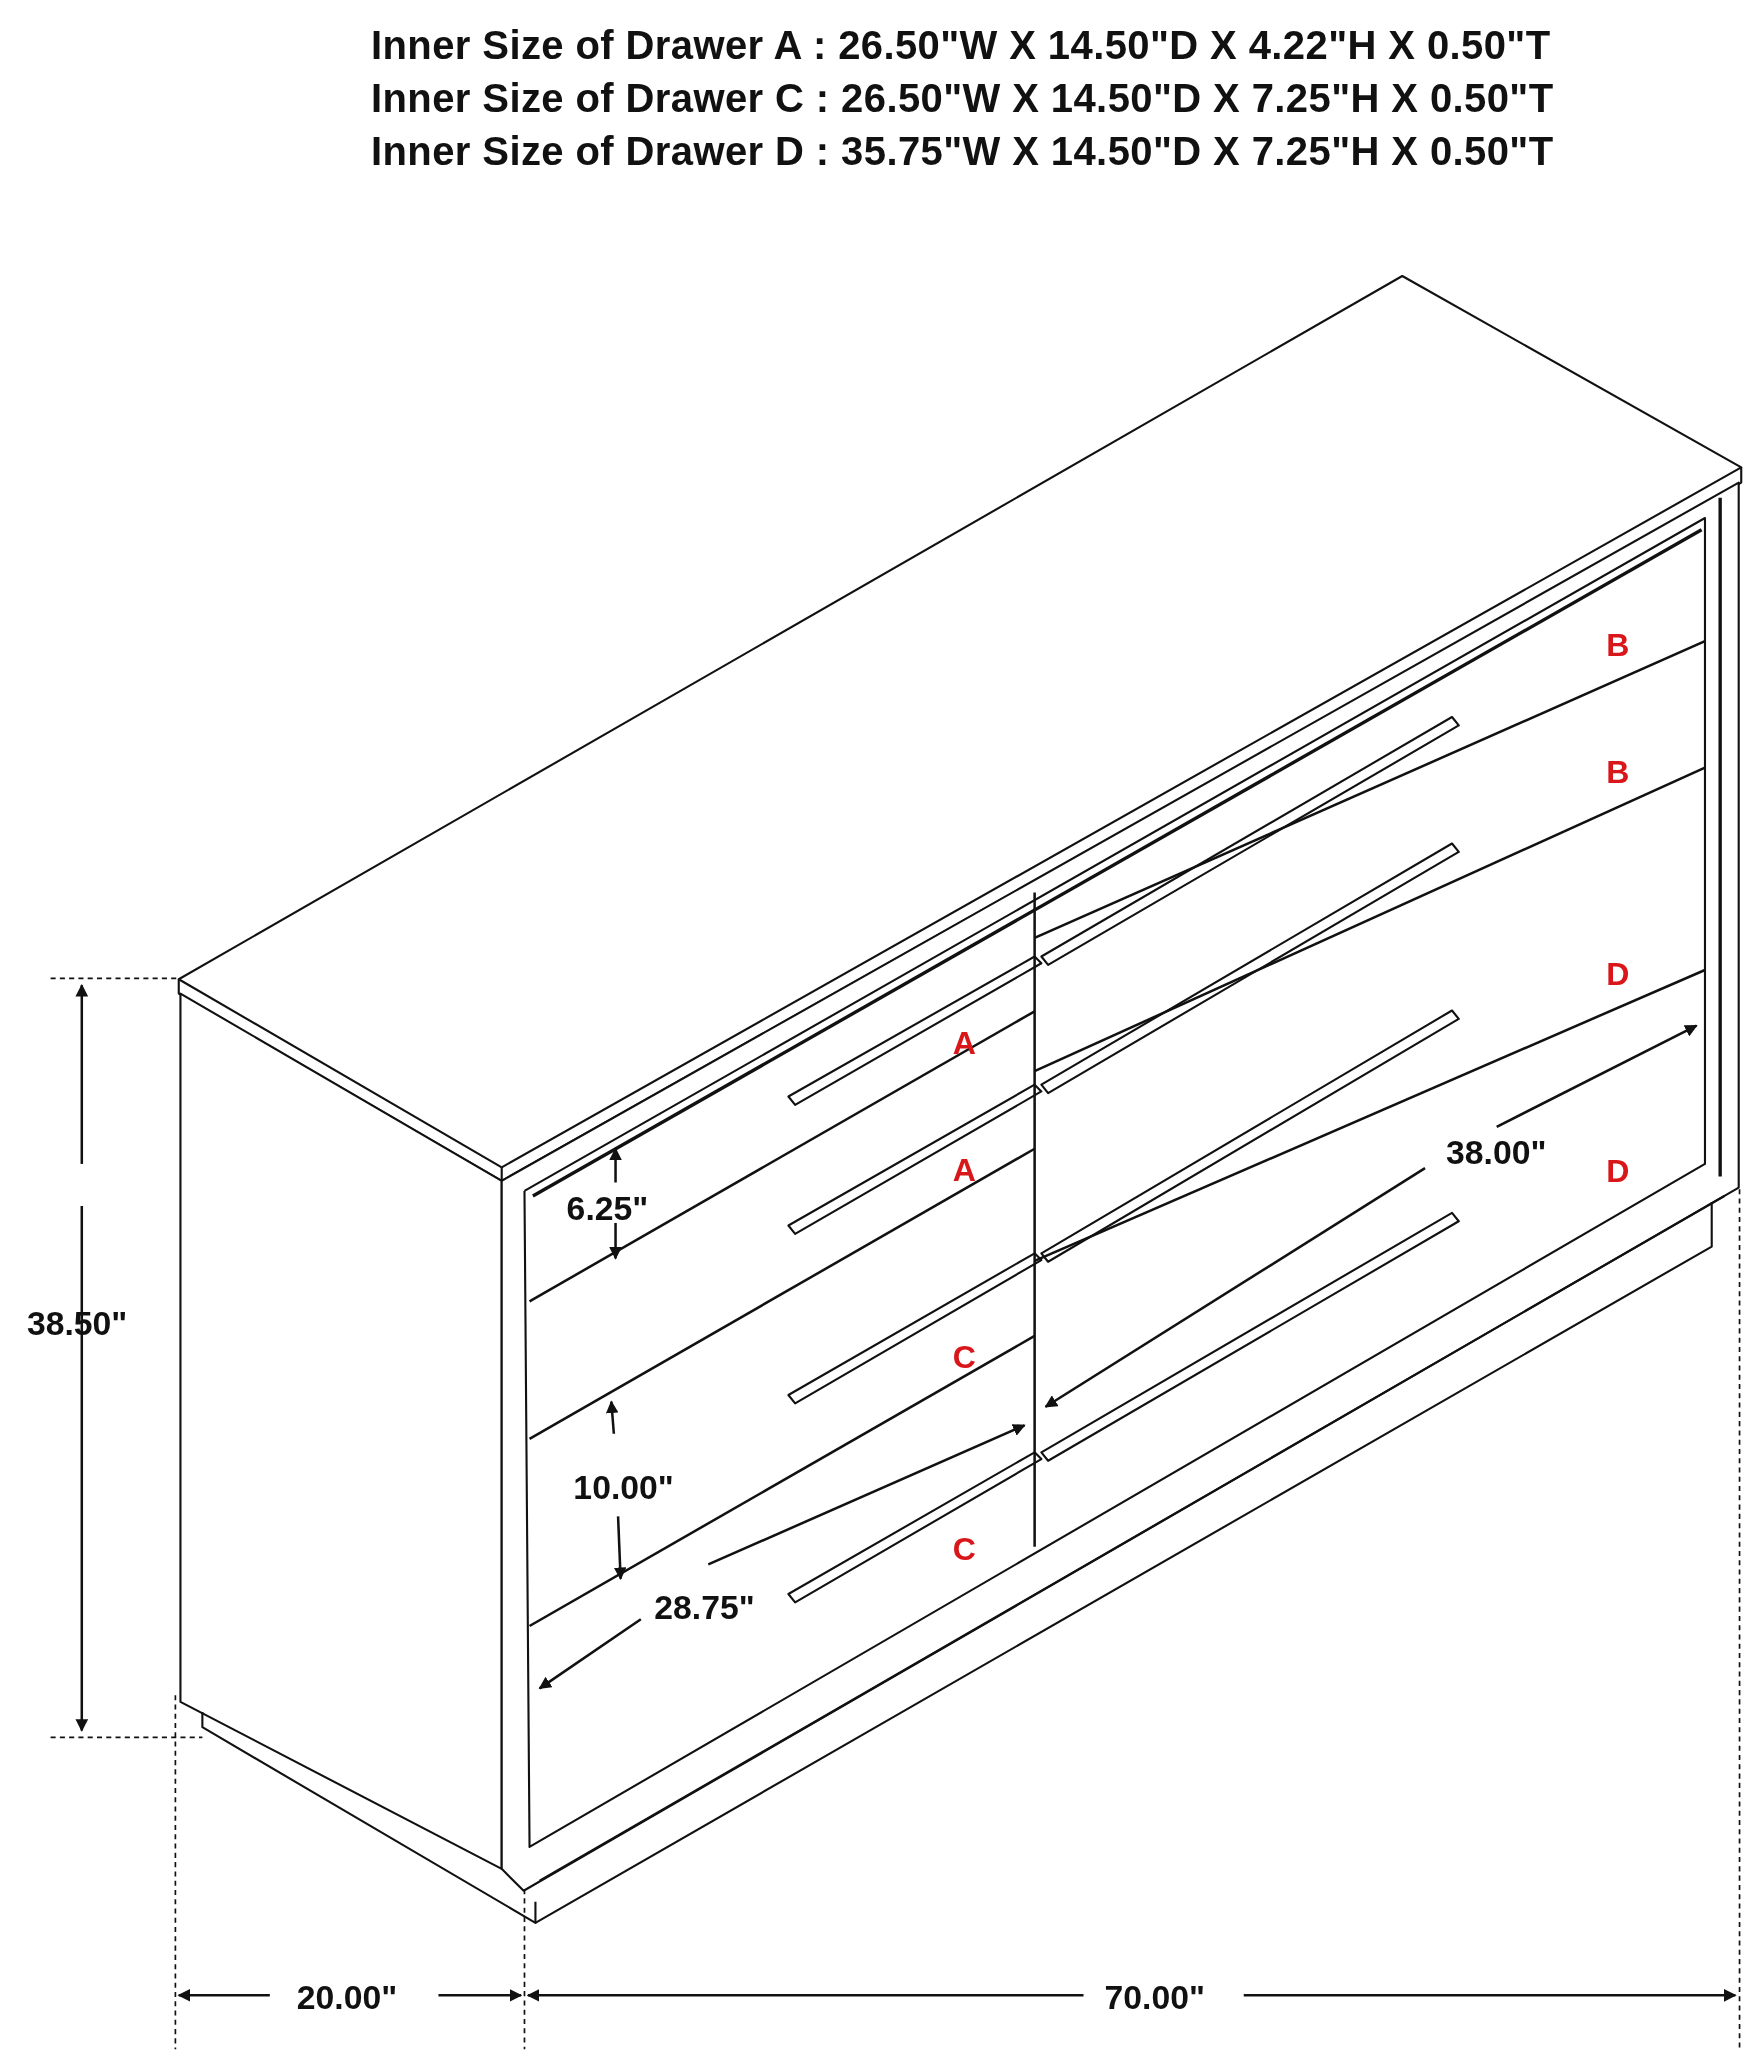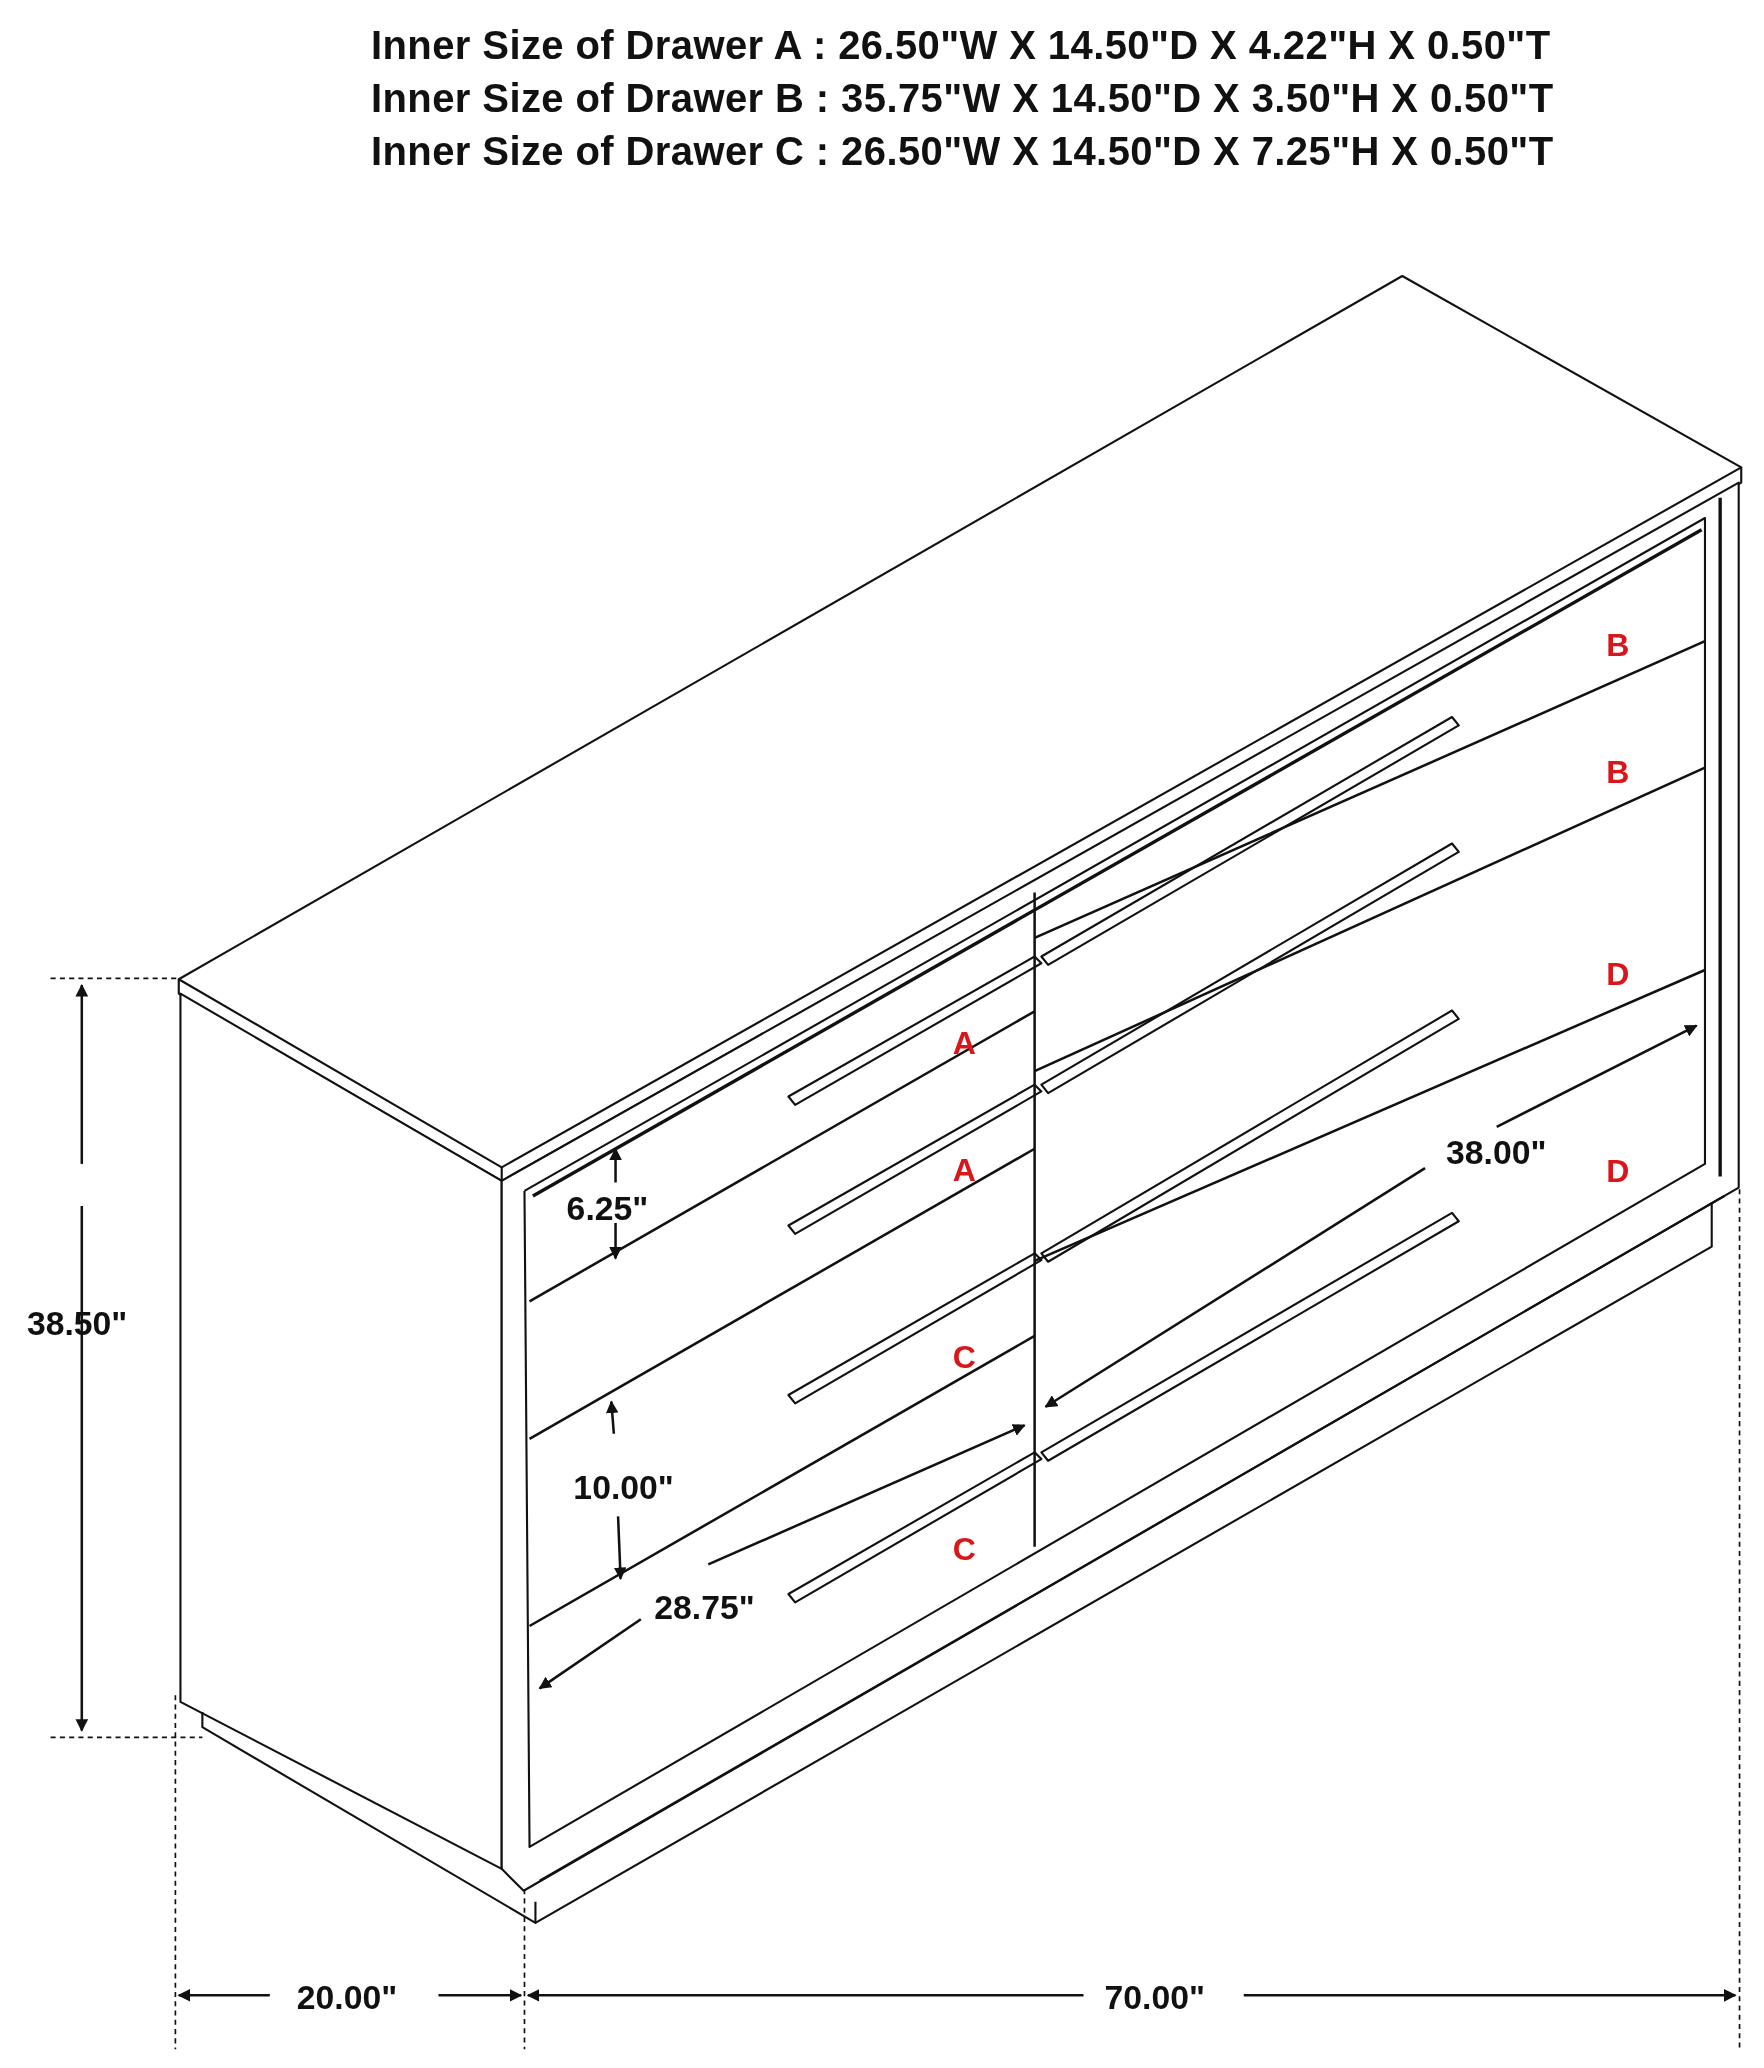--- a/index.html
+++ b/index.html
@@ -8,22 +8,22 @@
   .spec-line { font-family:"Liberation Sans", sans-serif; font-weight:bold; font-size:40px; line-height:53px; color:#111; letter-spacing:0.4px; white-space:nowrap; }
   svg#drawing { position:absolute; left:0; top:0; }
   .dim-label { font-family:"Liberation Sans", sans-serif; font-weight:bold; font-size:40px; fill:#111; }
   .drawer-label { font-family:"Liberation Sans", sans-serif; font-weight:bold; font-size:38px; }
 </style>
 </head>
 <body>
 
 <div id="spec-list">
   <div class="spec-line">Inner Size of Drawer A : 26.50"W X 14.50"D X 4.22"H X 0.50"T</div>
-  <div class="spec-line">Inner Size of Drawer B : 35.75"W X 14.50"D X 3.50"H X 0.50"T</div>
   <div class="spec-line">Inner Size of Drawer C : 26.50"W X 14.50"D X 7.25"H X 0.50"T</div>
+  <div class="spec-line">Inner Size of Drawer D : 35.75"W X 14.50"D X 7.25"H X 0.50"T</div>
 </div>
 
 <svg id="drawing" width="1764" height="2069" viewBox="0 0 2092 2453" xmlns="http://www.w3.org/2000/svg">
   <defs>
     <marker id="arrow" viewBox="0 0 10 10" refX="9" refY="5" markerWidth="5" markerHeight="5" orient="auto-start-reverse">
       <path d="M0,0 L10,5 L0,10 z" fill="#111"></path>
     </marker>
   </defs>
 
   <g stroke="#111" fill="none" stroke-width="2.5" stroke-linejoin="round">

